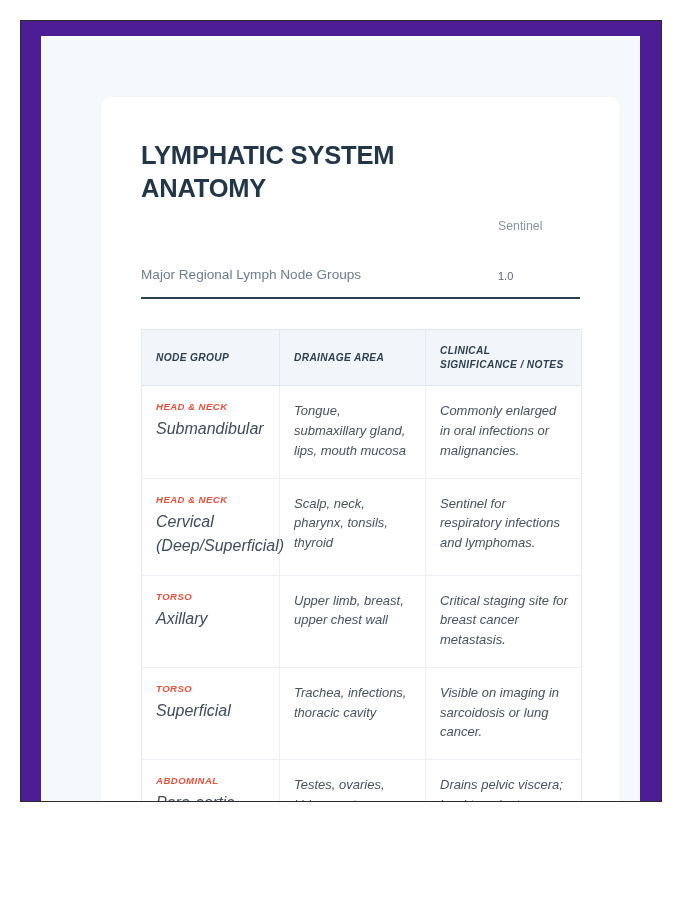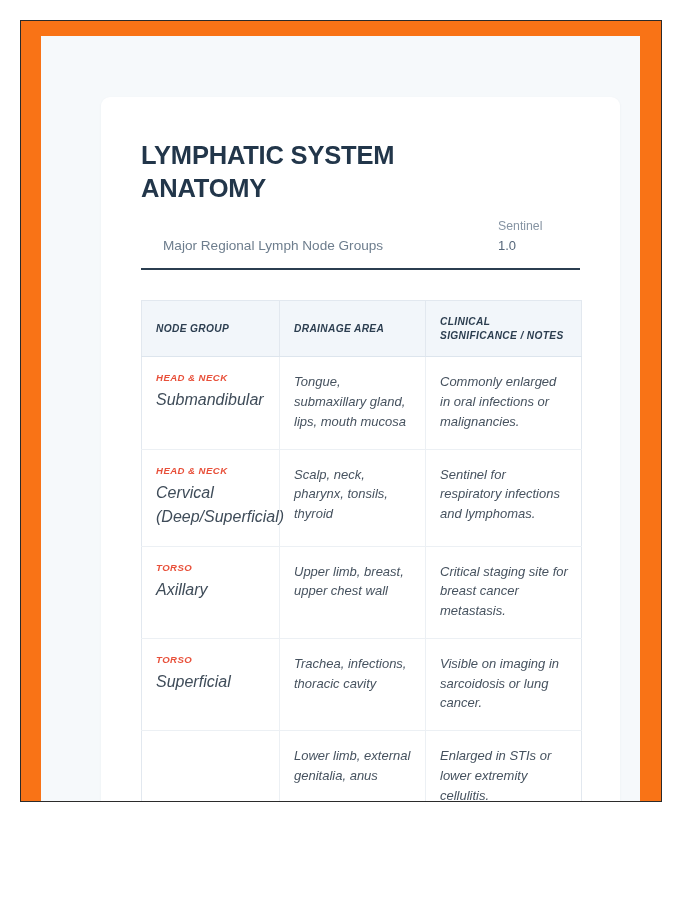--- a/index.html
+++ b/index.html
@@ -10,21 +10,21 @@
     font-family:"Liberation Sans", sans-serif;
     overflow:hidden;
   }
 
   
   .viewport {
     position:absolute;
     left:20px; top:20px;
     width:642px; height:782px;
     border:1px solid #2b2b2b;
-    background:#f97316;
+    background:#4c1d95;
     overflow:hidden;
   }
 
   
   .backdrop {
     position:absolute;
     left:20px; top:15px;
     width:599px; height:790px;
     background:#f6f9fb;
   }
@@ -59,39 +59,39 @@
     align-items:flex-end;
     justify-content:space-between;
     margin-top:12px;
   }
 
   .subtitle {
     font-size:13.6px;
     color:#6d7d8d;
     line-height:1.45;
     padding-bottom:1px;
-    margin-left:22px;
   }
 
   .revision-block {
     text-align:left;
     min-width:92px;
     padding-left:10px;
   }
 
   .revision-label {
     font-size:12.3px;
     color:#8694a3;
     line-height:1.55;
   }
 
   .revision-value {
-    font-size:13px;
+    font-size:11px;
     color:#56677a;
     line-height:1.55;
+    margin-top:32px;
   }
 
   .rule {
     margin-top:12px;
     height:2px;
     background:#2b3e50;
   }
 
   
   .table {
@@ -217,20 +217,28 @@
 
             <tr>
               <td>
                 <span class="cat">TORSO</span>
                 <span class="node-name">Superficial</span>
               </td>
               <td>Trachea, infections, thoracic cavity</td>
               <td>Visible on imaging in sarcoidosis or lung cancer.</td>
             </tr>
 
+            <tr>
+              <td>
+                <span class="cat">ABDOMINAL</span>
+                <span class="node-name">Para-aortic</span>
+              </td>
+              <td>Testes, ovaries, kidneys, uterus</td>
+              <td>Drains pelvic viscera; hard to palpate.</td>
+            </tr>
 
             <tr>
               <td>
                 
                 
               </td>
               <td>Lower limb, external genitalia, anus</td>
               <td>Enlarged in STIs or lower extremity cellulitis.</td>
             </tr>
 

